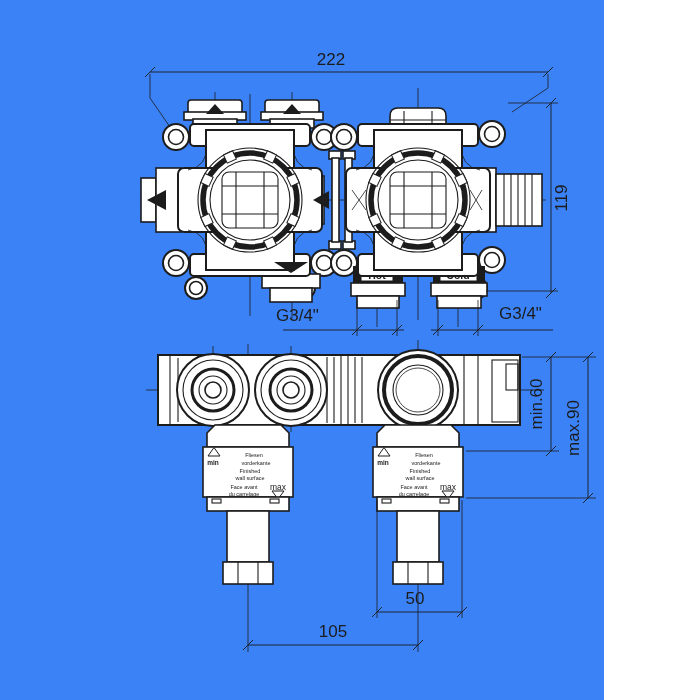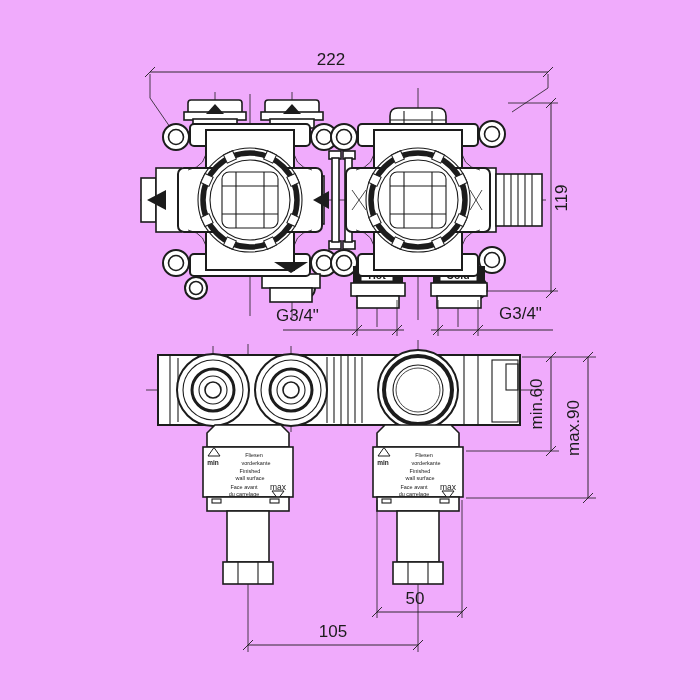--- a/index.html
+++ b/index.html
@@ -1,16 +1,16 @@
 <!DOCTYPE html>
 <html><head>
 <meta charset="utf-8">
 <style>
   html,body{margin:0;padding:0;background:#ffffff;}
-  .stage{position:relative;width:700px;height:700px;background:#f0abfc;overflow:hidden;}
+  .stage{position:relative;width:604px;height:700px;background:#3b82f6;overflow:hidden;}
   svg{position:absolute;left:0;top:0;}
   .ol{fill:#ffffff;stroke:#1c1c1c;stroke-width:2;}
   .ol15{fill:#ffffff;stroke:#1c1c1c;stroke-width:1.6;}
   .detail{fill:none;stroke:#1c1c1c;stroke-width:1.1;}
   .thin{fill:none;stroke:#1c1c1c;stroke-width:0.8;}
   .dim{fill:none;stroke:#1c1c1c;stroke-width:0.9;}
   .fillb{fill:#1c1c1c;stroke:none;}
   .tick{fill:#ffffff;stroke:#1c1c1c;stroke-width:1;}
   text{font-family:"Liberation Sans",sans-serif;fill:#1c1c1c;}
   .dimtext{font-size:17px;}

